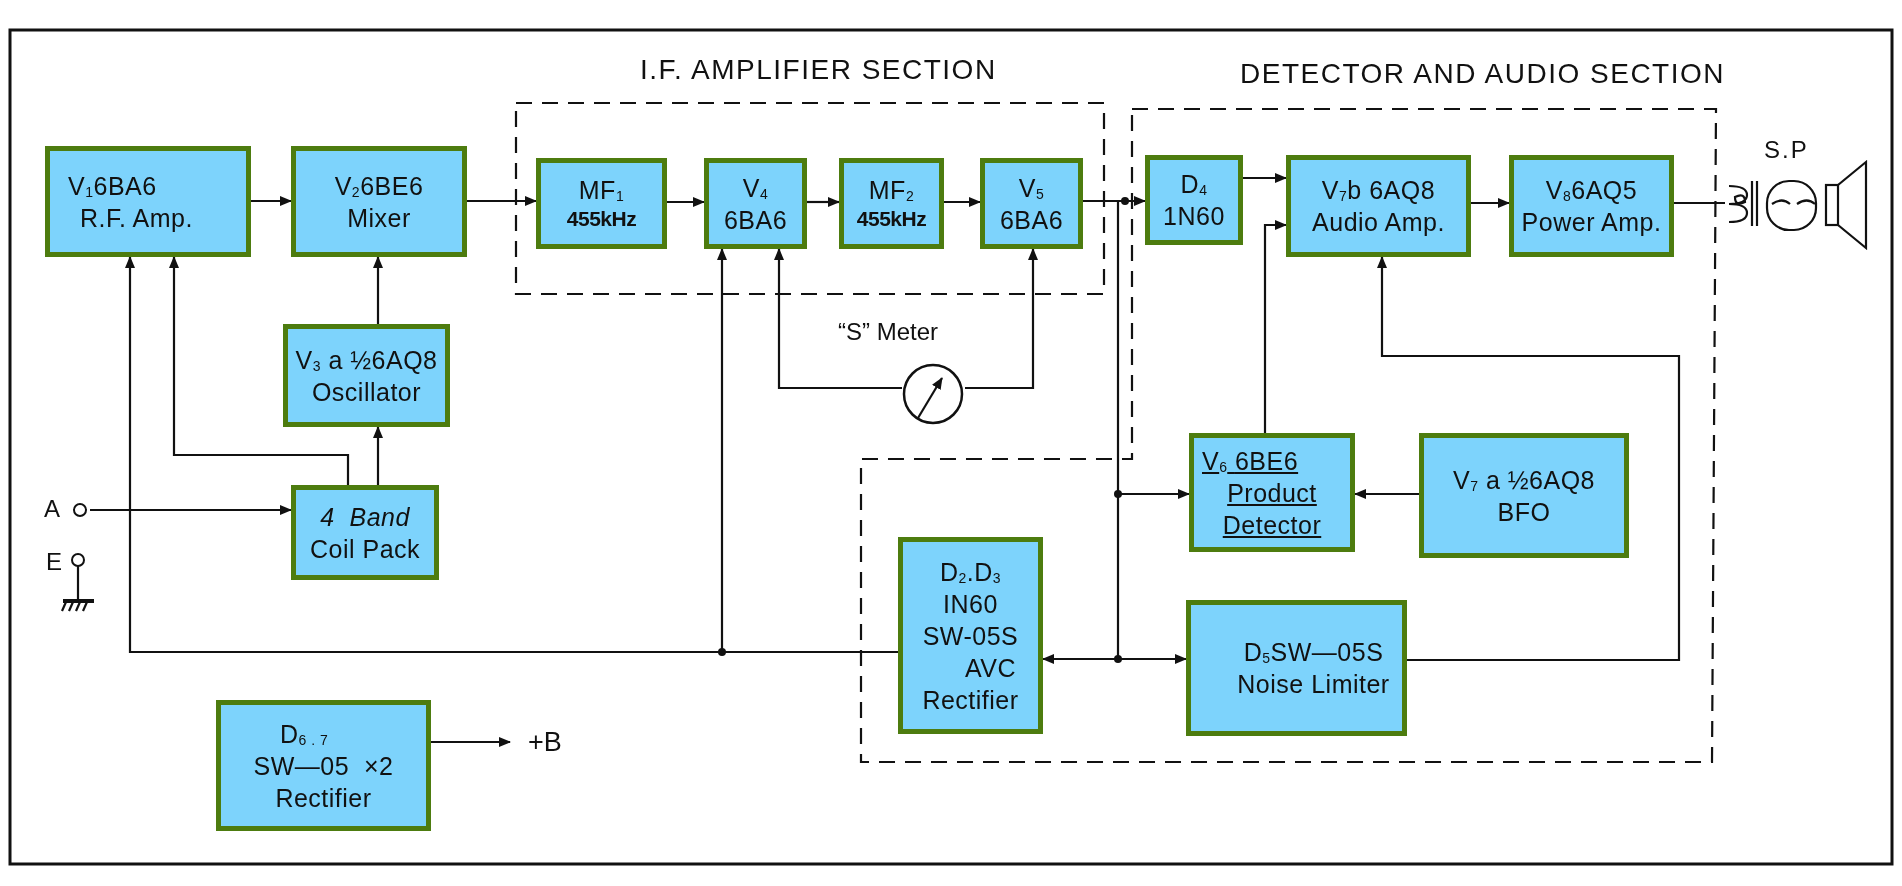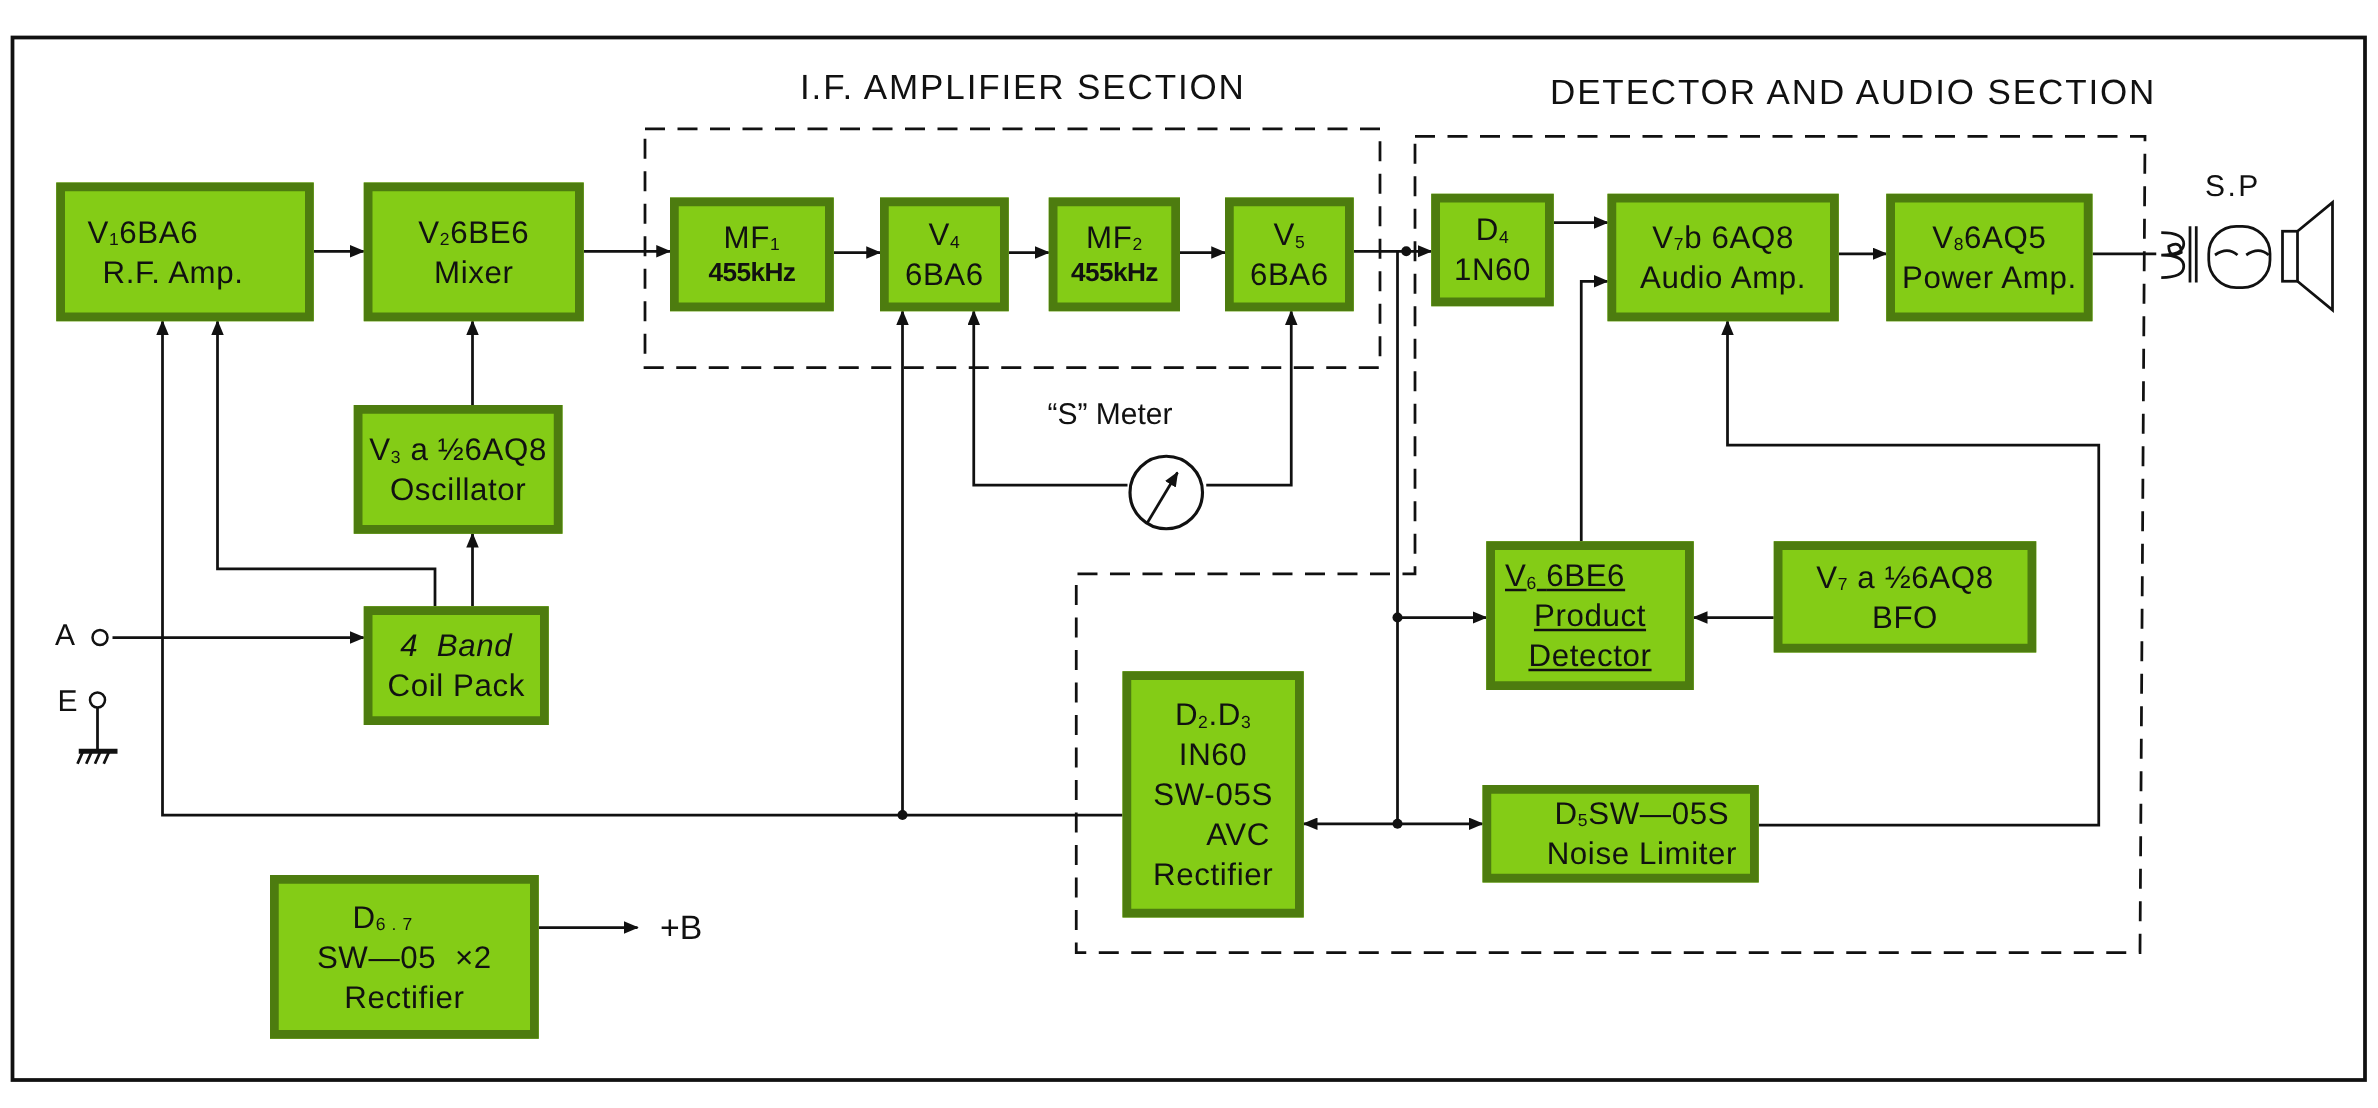--- a/index.html
+++ b/index.html
@@ -1,18 +1,18 @@
 <!DOCTYPE html>
 <html><head>
 <meta charset="utf-8">
 <style>
   html,body{margin:0;padding:0;background:#ffffff;}
   body{width:1902px;height:886px;position:relative;overflow:hidden;font-family:"Liberation Sans","DejaVu Sans",sans-serif;color:#111;}
   #diagram{position:absolute;left:0;top:0;}
-  .blk{position:absolute;border:7px solid #4d7c0f;background:#84cc16;box-sizing:border-box;display:flex;flex-direction:column;justify-content:center;align-items:center;text-align:left;font-size:25px;line-height:1.28;letter-spacing:0.5px;}
+  .blk{position:absolute;border:5px solid #4d7c0f;background:#7dd3fc;box-sizing:border-box;display:flex;flex-direction:column;justify-content:center;align-items:center;text-align:left;font-size:25px;line-height:1.28;letter-spacing:0.5px;}
   .blk .l{white-space:nowrap;}
   .blk .bold{font-weight:bold;font-size:21px;letter-spacing:-0.5px;}
   .blk sub{font-size:14px;vertical-align:-2px;}
   .title{position:absolute;font-size:28px;letter-spacing:1.5px;white-space:nowrap;text-align:center;}
   .lbl{position:absolute;font-size:24px;white-space:nowrap;}
 </style>
 </head>
 <body>
 
 <svg id="diagram" width="1902" height="886" viewBox="0 0 1902 886">
@@ -164,34 +164,34 @@
   <div class="l"><span>V</span><sub>8</sub><span>6AQ5</span></div>
   <div class="l">Power Amp.</div>
 </div>
 
 <div class="blk" style="left:1189px;top:433px;width:166px;height:119px;text-decoration:underline;">
   <div class="l" style="align-self:flex-start;padding-left:8px;"><span>V</span><sub>6</sub> <span>6BE6</span></div>
   <div class="l">Product</div>
   <div class="l">Detector</div>
 </div>
 
-<div class="blk" style="left:1419px;top:433px;width:210px;height:89px;">
+<div class="blk" style="left:1419px;top:433px;width:210px;height:125px;">
   <div class="l"><span>V</span><sub>7</sub> <span>a ½6AQ8</span></div>
   <div class="l">BFO</div>
 </div>
 
 <div class="blk" style="left:898px;top:537px;width:145px;height:197px;">
   <div class="l"><span>D</span><sub>2</sub><span>.D</span><sub>3</sub></div>
   <div class="l">IN60</div>
   <div class="l">SW-05S</div>
   <div class="l" style="padding-left:40px;">AVC</div>
   <div class="l">Rectifier</div>
 </div>
 
-<div class="blk" style="left:1186px;top:628px;width:221px;height:78px;padding-left:34px;">
+<div class="blk" style="left:1186px;top:600px;width:221px;height:136px;padding-left:34px;">
   <div class="l"><span>D</span><sub>5</sub><span>SW—05S</span></div>
   <div class="l">Noise Limiter</div>
 </div>
 
 <div class="lbl" style="left:44px;top:495px;">A</div>
 <div class="lbl" style="left:46px;top:548px;">E</div>
 <div class="lbl" style="left:838px;top:318px;">“S” Meter</div>
 <div class="lbl" style="left:528px;top:727px;font-size:27px;">+B</div>
 <div class="lbl" style="left:1764px;top:136px;letter-spacing:2px;">S.P</div>
 

